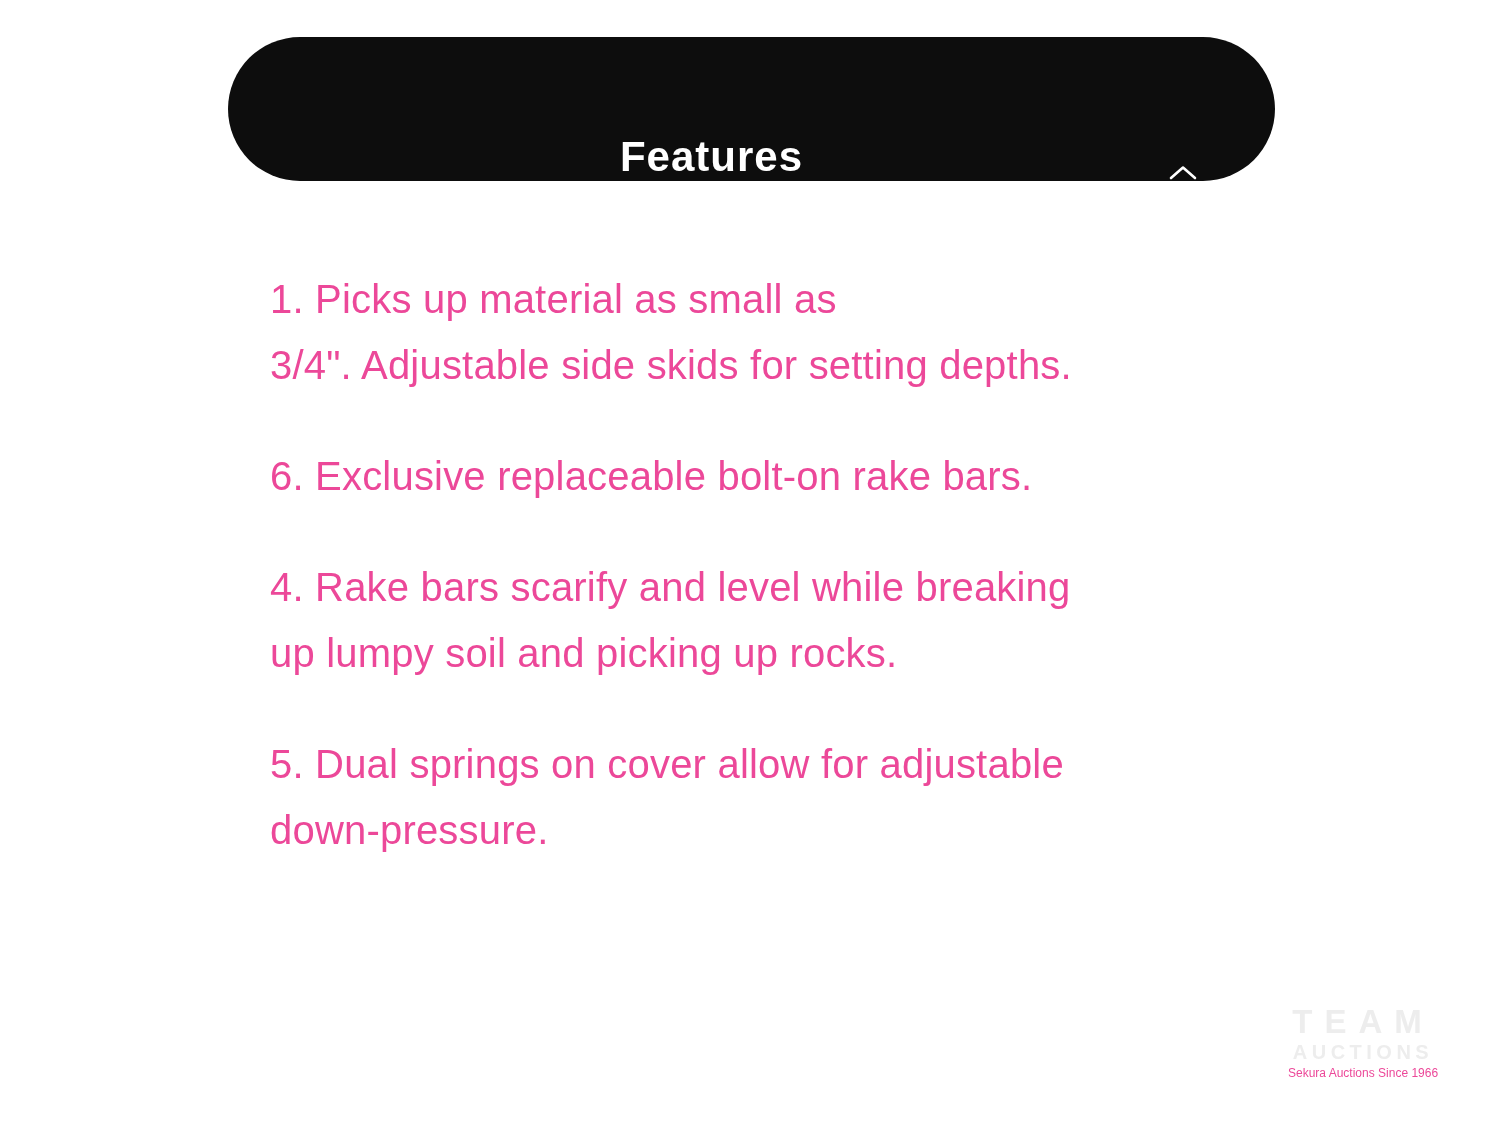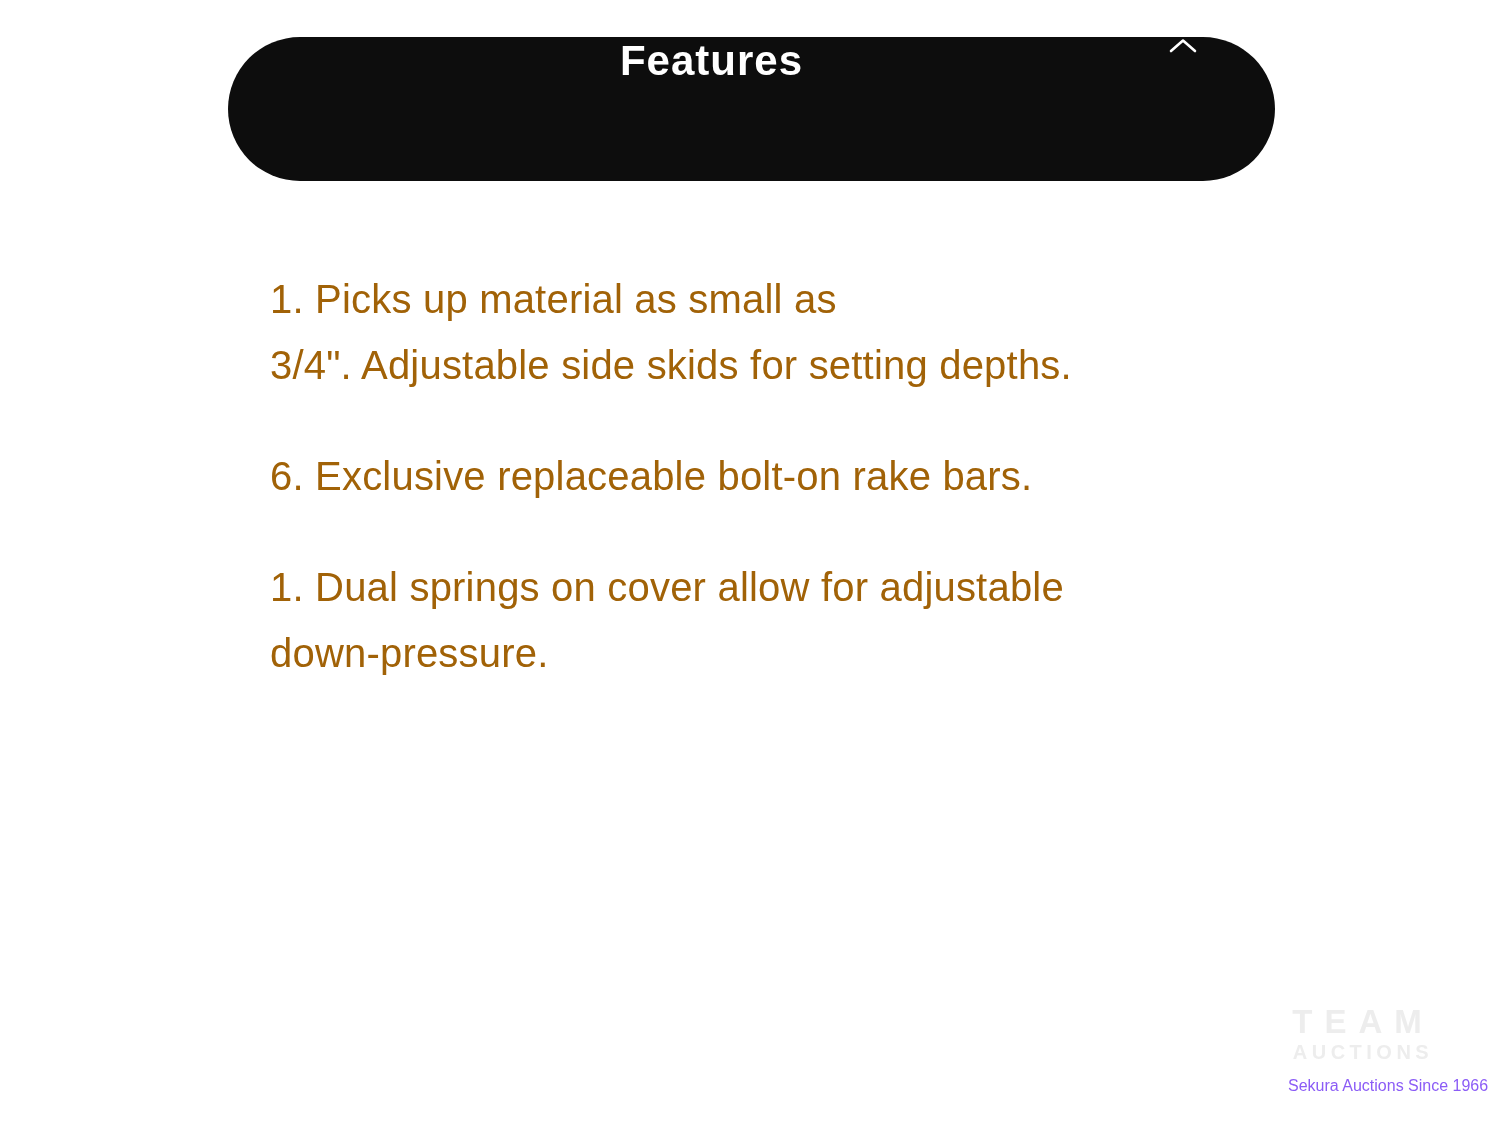--- a/index.html
+++ b/index.html
@@ -15,21 +15,21 @@
   .accordion-header {
     position: absolute;
     left: 228px;
     top: 37px;
     width: 1047px;
     height: 144px;
     background: #0d0d0d;
     border: none;
     border-radius: 72px;
     display: flex;
-    align-items: flex-start;
+    align-items: flex-end;
     padding: 0 52px;
     cursor: pointer;
   }
   .accordion-title {
     flex: 1;
     text-align: center;
     color: #ffffff;
     font-size: 42px;
     font-weight: bold;
     letter-spacing: 1px;
@@ -42,21 +42,21 @@
   }
   .feature-list {
     position: absolute;
     left: 270px;
     top: 266px;
     width: 960px;
   }
   .feature-item {
     font-size: 40px;
     line-height: 66px;
-    color: #a16207;
+    color: #ec4899;
     white-space: pre-line;
     margin-bottom: 45px;
     letter-spacing: 0.2px;
   }
   .feature-item:last-child { margin-bottom: 0; }
   .watermark {
     position: absolute;
     left: 1288px;
     top: 1005px;
     width: 150px;
@@ -74,24 +74,24 @@
   }
   .watermark-line2 {
     font-size: 20px;
     font-weight: bold;
     letter-spacing: 4.5px;
     color: #ededed;
     line-height: 26px;
     white-space: nowrap;
   }
   .watermark-tagline {
-    font-size: 16px;
-    color: #8b5cf6;
+    font-size: 12px;
+    color: #ec4899;
     line-height: 16px;
-    margin-top: 13px;
+    margin-top: 0;
     white-space: nowrap;
   }
 </style>
 </head>
 <body>
 
 <div class="page">
 
   <button class="accordion-header">
     <span class="accordion-title">Features</span>
@@ -99,21 +99,23 @@
       <svg width="30" height="17" viewBox="0 0 30 17" aria-hidden="true">
         <polyline points="3,14 15,3.5 27,14" fill="none" stroke="#ffffff" stroke-width="2.6" stroke-linecap="round" stroke-linejoin="round"></polyline>
       </svg>
     </span>
   </button>
 
   <div class="feature-list">
     <p class="feature-item">1. Picks up material as small as
 3/4". Adjustable side skids for setting depths.</p>
     <p class="feature-item">6. Exclusive replaceable bolt-on rake bars.</p>
-    <p class="feature-item">1. Dual springs on cover allow for adjustable
+    <p class="feature-item">4. Rake bars scarify and level while breaking
+up lumpy soil and picking up rocks.</p>
+    <p class="feature-item">5. Dual springs on cover allow for adjustable
 down-pressure.</p>
   </div>
 
   <div class="watermark">
     <div class="watermark-line1">TEAM</div>
     <div class="watermark-line2">AUCTIONS</div>
     <div class="watermark-tagline">Sekura Auctions Since 1966</div>
   </div>
 
 </div>

